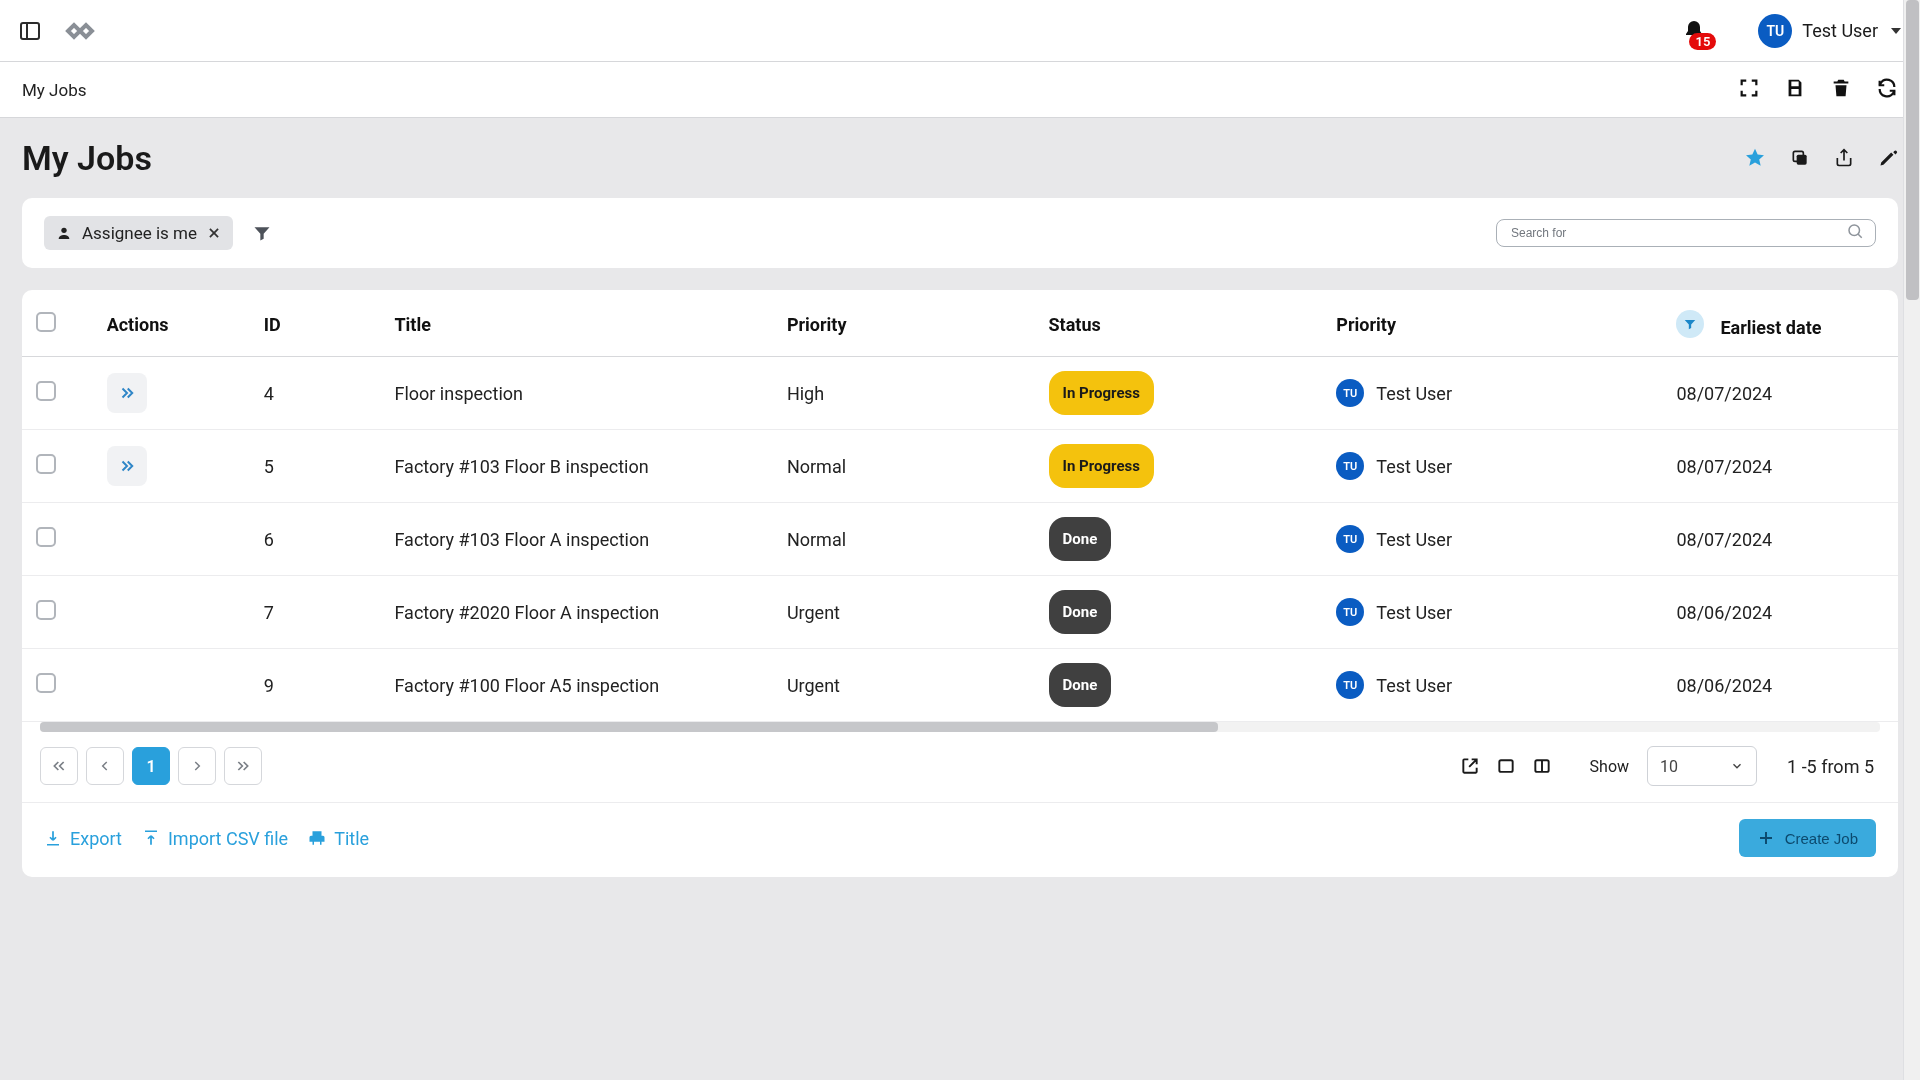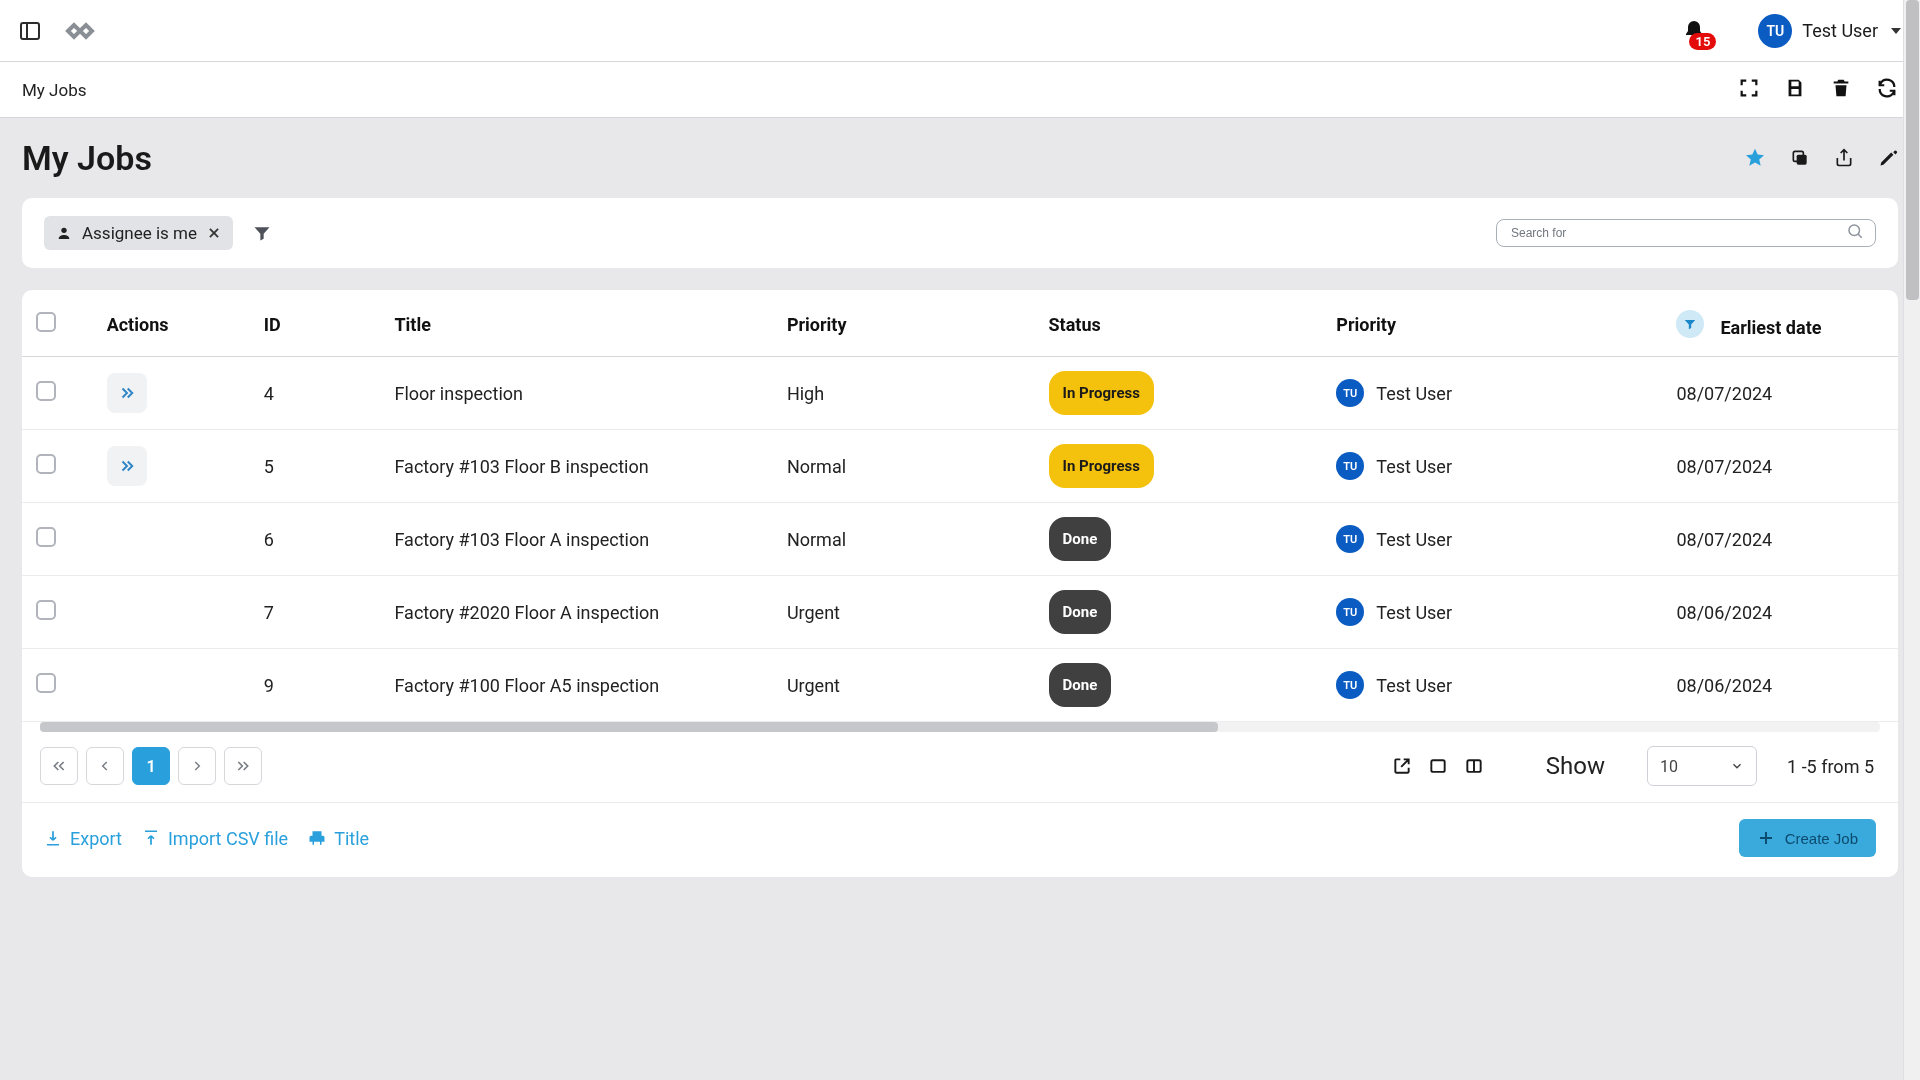--- a/index.html
+++ b/index.html
@@ -288,21 +288,21 @@
     gap:10px;
     border:1px solid #cfd2d7;
     border-radius:6px;
     padding:6px 12px;
     height:40px;
     cursor:pointer;
     min-width:110px;
     justify-content:space-between;
     color:#444;
   }
-  .show-label { font-size:24px; color:#222; margin: 0 32px; }
+  .show-label { font-size:16px; color:#222; margin: 0 8px; }
   .record-count { font-size:18px; color:#222; margin-left:20px; margin-right:6px;}
 
   
   .card-footer {
     display:flex;
     align-items:center;
     padding:16px 22px 20px 22px;
     gap:20px;
   }
   .link-action {

